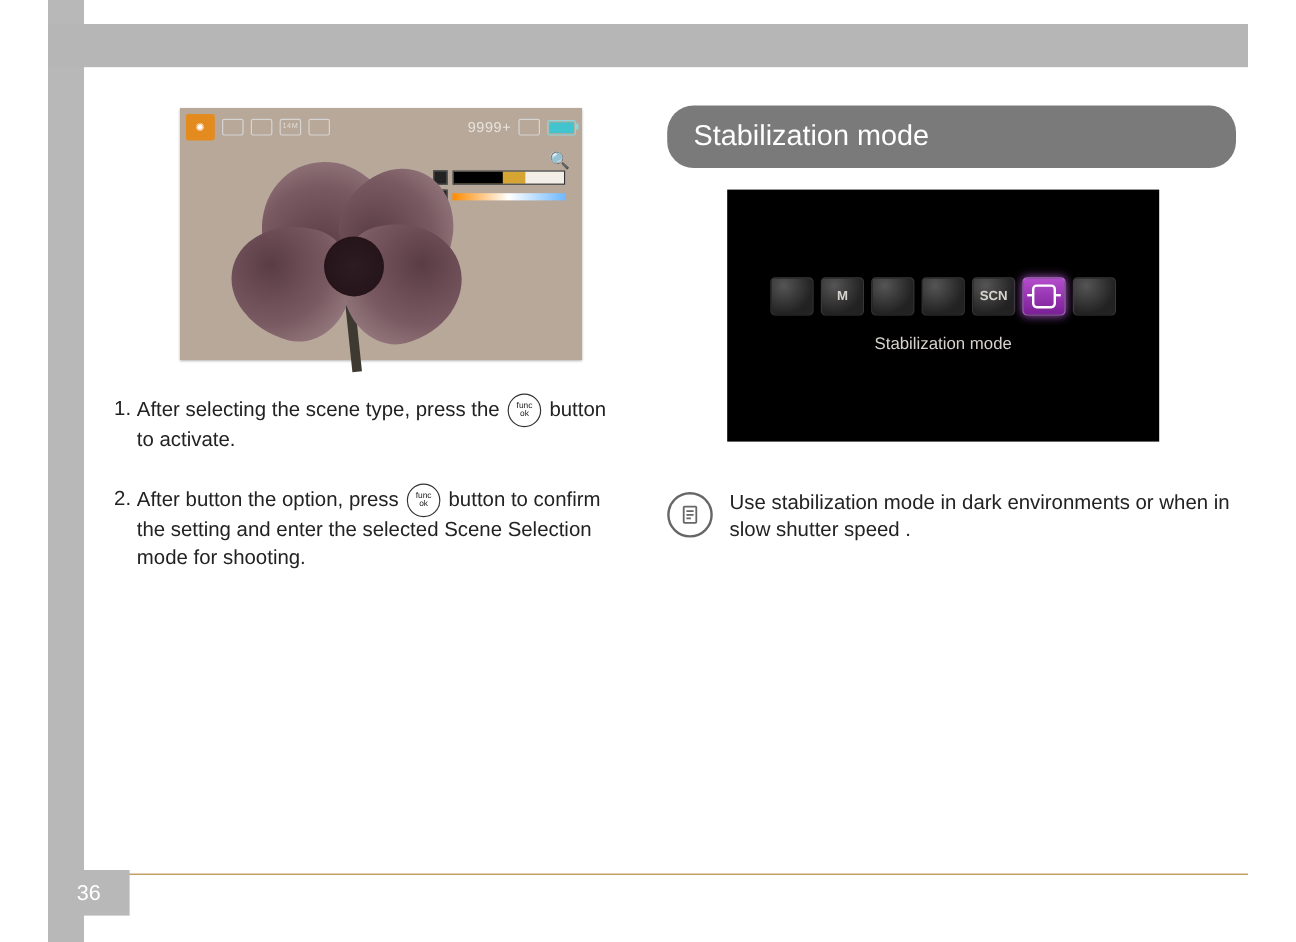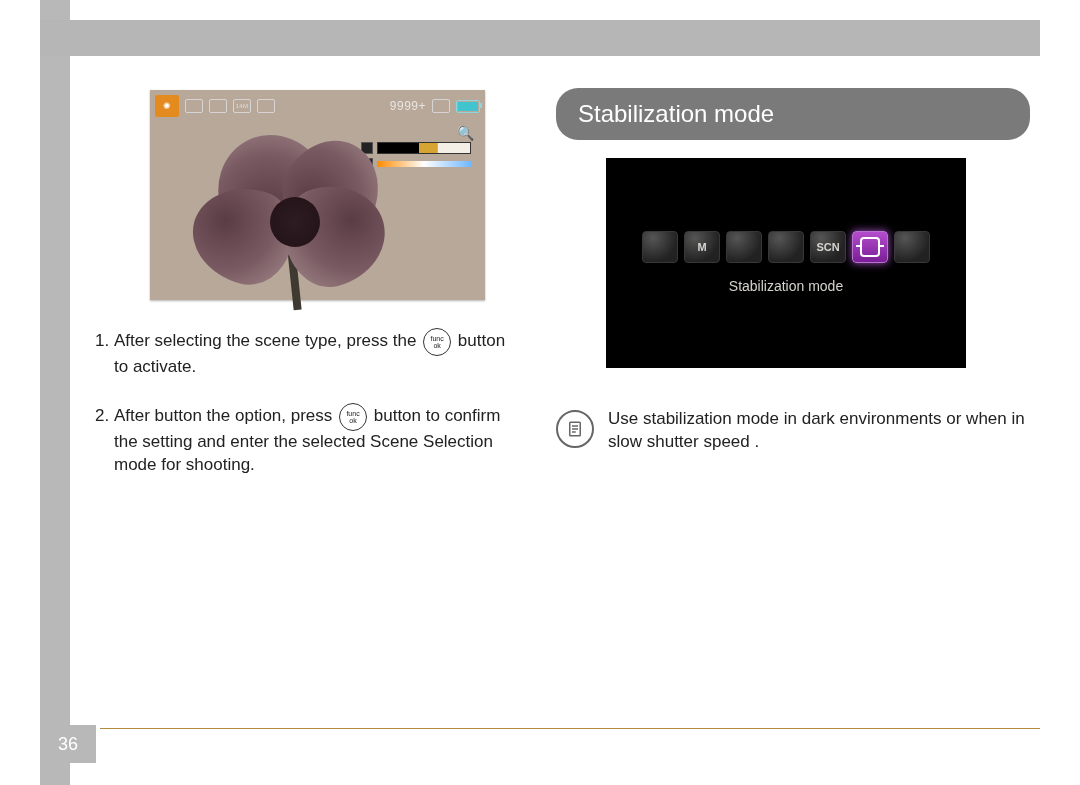--- a/index.html
+++ b/index.html
@@ -164,21 +164,21 @@
     flex:0 0 auto;
     width:34px;height:34px;border:2px solid #666;border-radius:50%;
     display:flex;align-items:center;justify-content:center;color:#666;margin-top:2px;
   }
   .note-ic svg{width:18px;height:18px;}
 
   .footer-rule {
     position:absolute;left:100px;right:40px;bottom:56px;height:1px;background:#b48a3e;
   }
   .page-num {
-    position:absolute;left:40px;bottom:22px;width:56px;height:38px;
+    position:absolute;left:40px;bottom:22px;width:68px;height:38px;
     background:#b8b8b8;color:#fff;font-size:18px;
     display:flex;align-items:center;justify-content:center;
   }
 </style>
 </head>
 <body>
 
 <div class="page">
   <div class="gutter-left"></div>
   <div class="top-bar"></div>

